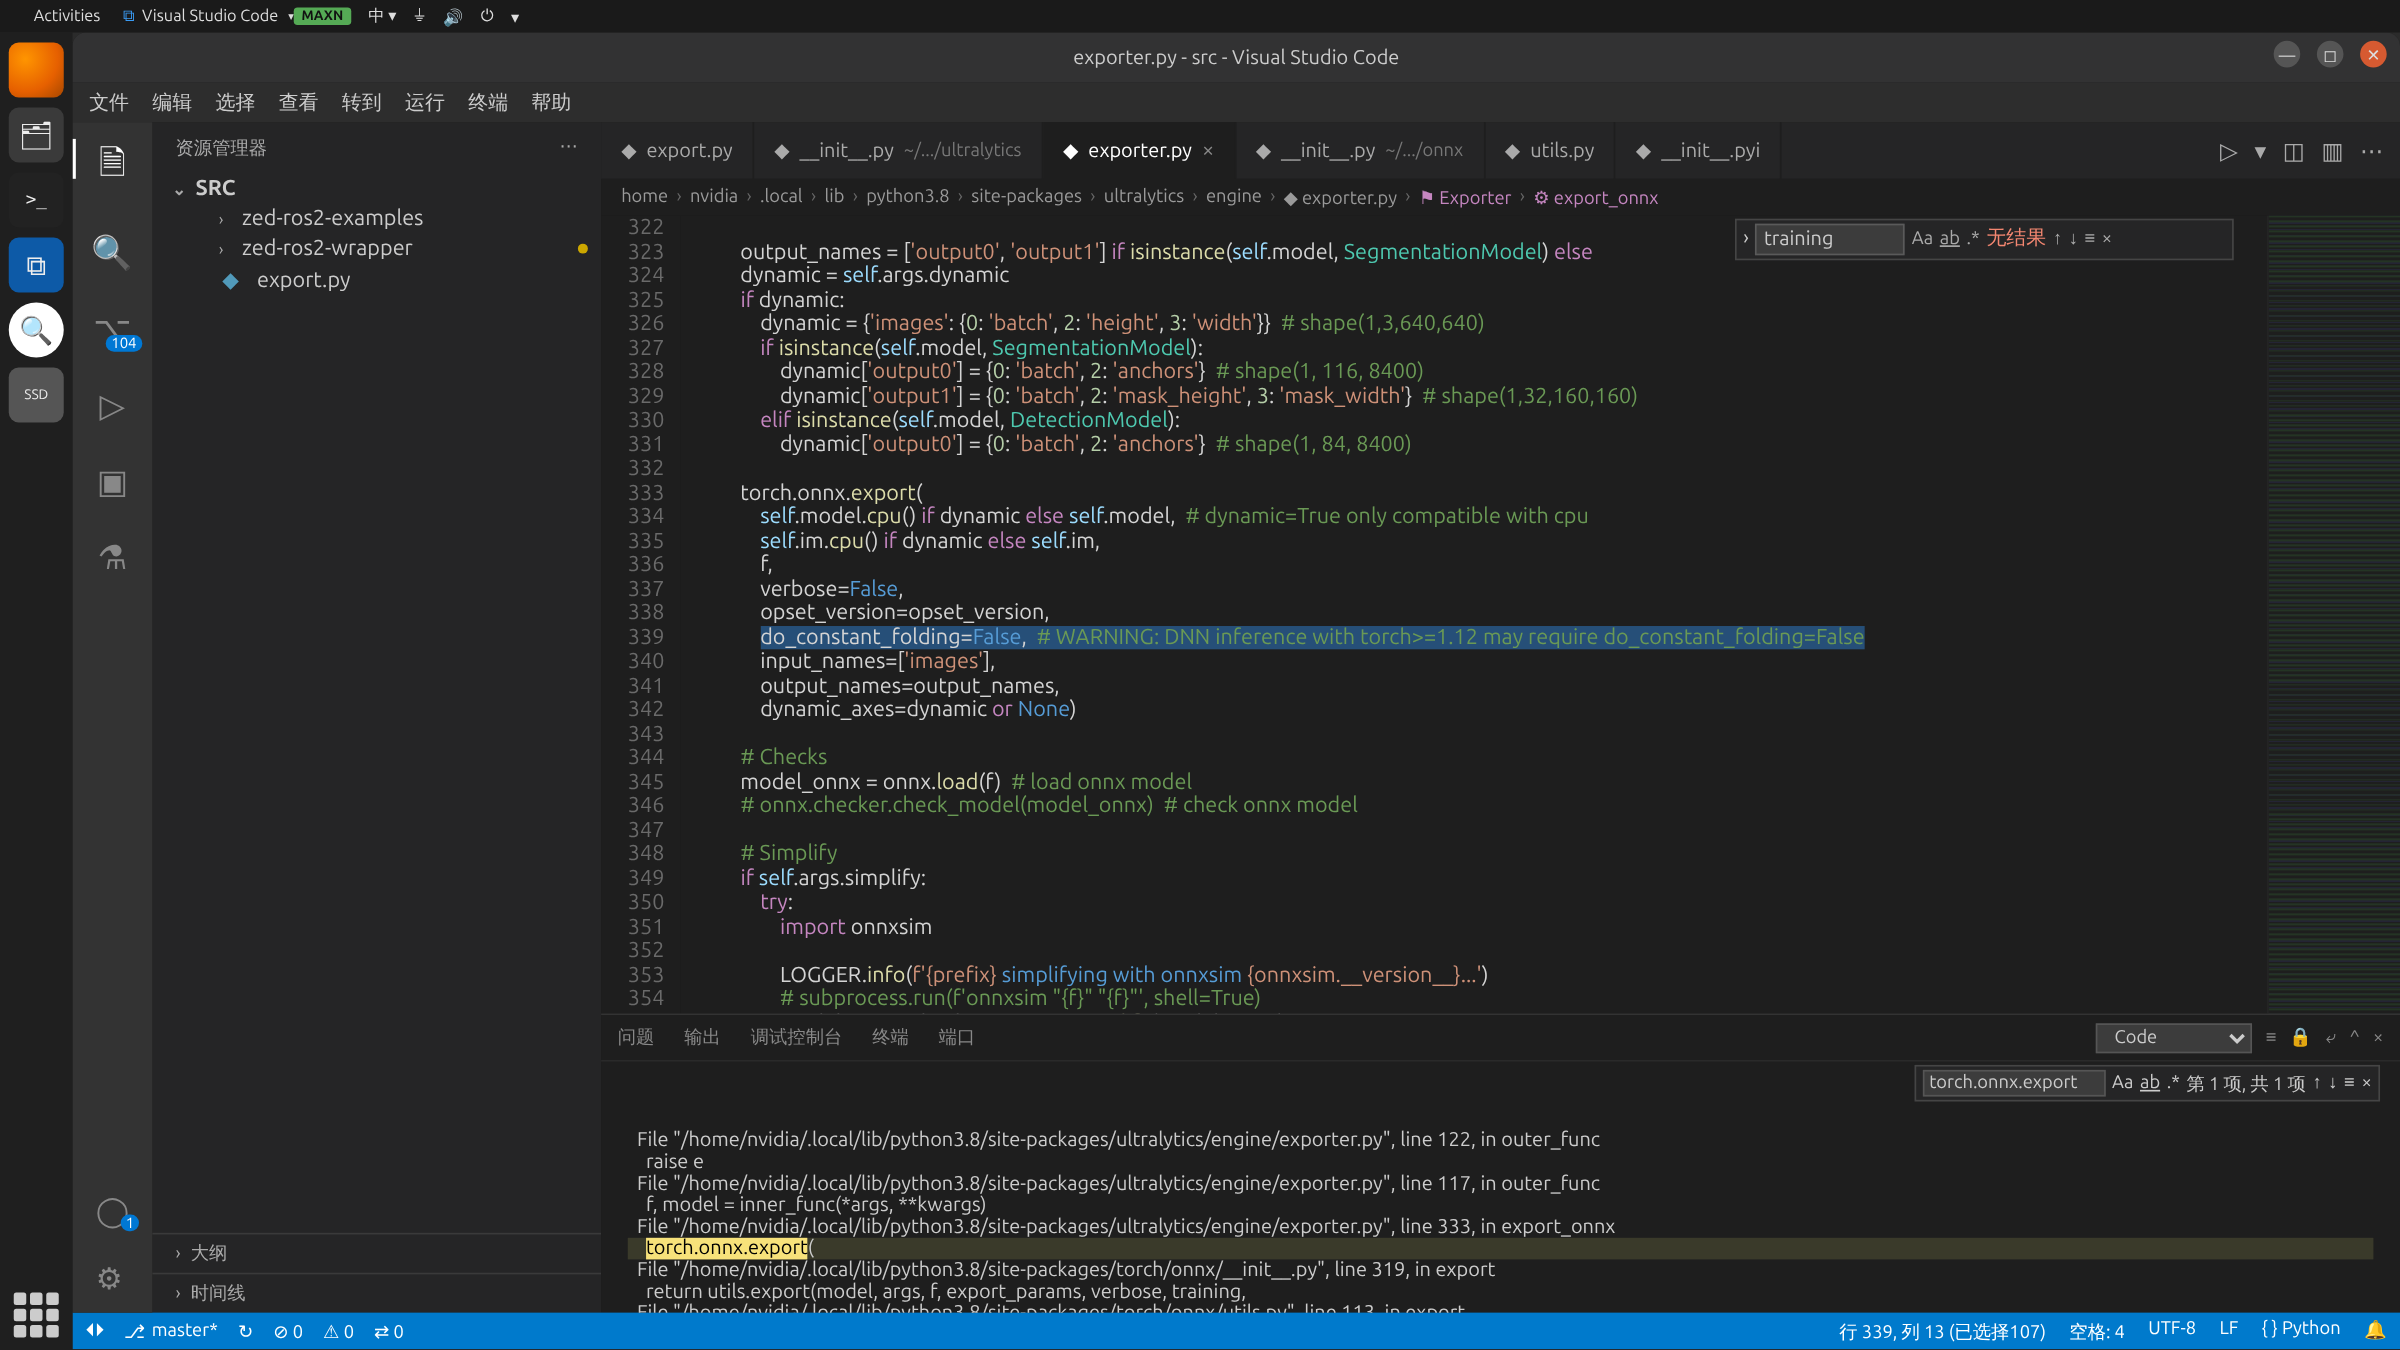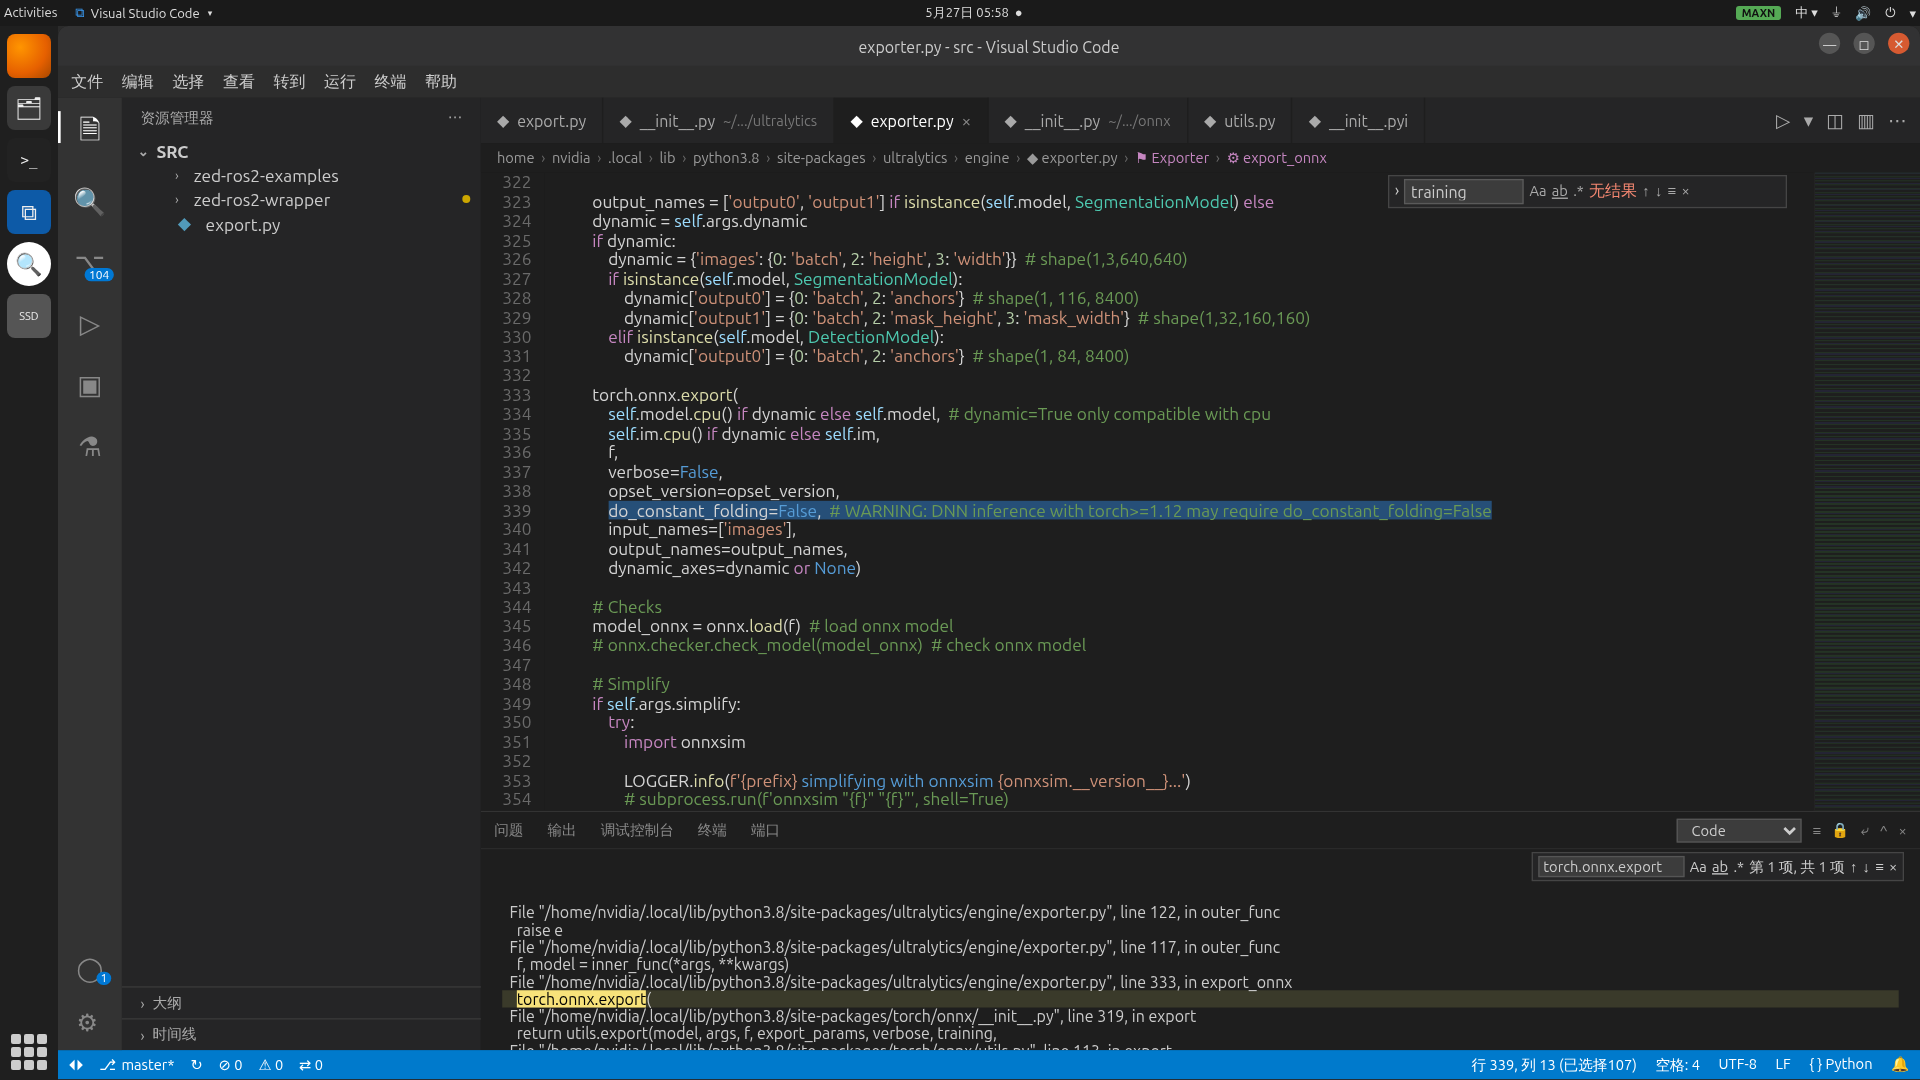--- a/index.html
+++ b/index.html
@@ -1,19 +1,19 @@
 <!DOCTYPE html>
 <html><head>
 <meta charset="utf-8">
 <style>
 * { margin: 0; padding: 0; box-sizing: border-box; font-family: "Ubuntu", "Segoe UI", sans-serif; }
 body { width: 1920px; height: 1080px; background: #2b2b2b; color: #ccc; overflow: hidden; position: relative; }
 
 
-.gnome-bar { height: 26px; background: #1a1a1a; display: flex; align-items: center; padding: 0 4px; font-size: 13px; color: #ddd; }
+.gnome-bar { height: 26px; background: #1a1a1a; display: flex; align-items: center; padding: 0 27px; font-size: 13px; color: #ddd; }
 .gnome-bar .left { display: flex; gap: 18px; }
 .gnome-bar .center { flex: 1; text-align: center; }
 .gnome-bar .right { display: flex; gap: 14px; align-items: center; }
 .gnome-bar .vs-badge { display: flex; align-items: center; gap: 6px; }
 .gnome-bar .caret { font-size: 9px; margin-left: 2px; }
 .maxn { background: #5a5; color: #111; padding: 1px 6px; border-radius: 3px; font-weight: bold; font-size: 11px; }
 
 
 .dock { position: absolute; left: 0; top: 26px; width: 58px; height: calc(100% - 26px); background: rgba(30,30,30,0.9); display: flex; flex-direction: column; align-items: center; padding-top: 8px; gap: 8px; }
 .dock-item { width: 44px; height: 44px; border-radius: 8px; display: flex; align-items: center; justify-content: center; font-size: 22px; color: #eee; }
@@ -108,21 +108,20 @@
 
 <div class="gnome-bar">
   <div class="left">
     <span>Activities</span>
     <span class="vs-badge">
       <span style="color:#3a9bf4">⧉</span>
       <span>Visual Studio Code</span>
       <span class="caret">▾</span>
     </span>
   </div>
-  <div class="center"><span>5月27日  05:58</span> &nbsp;●</div>
   <div class="right">
     <span class="maxn">MAXN</span>
     <span><span>中</span> ▾</span>
     <span>⏚</span>
     <span>🔊</span>
     <span>⏻</span>
     <span>▾</span>
   </div>
 </div>
 

